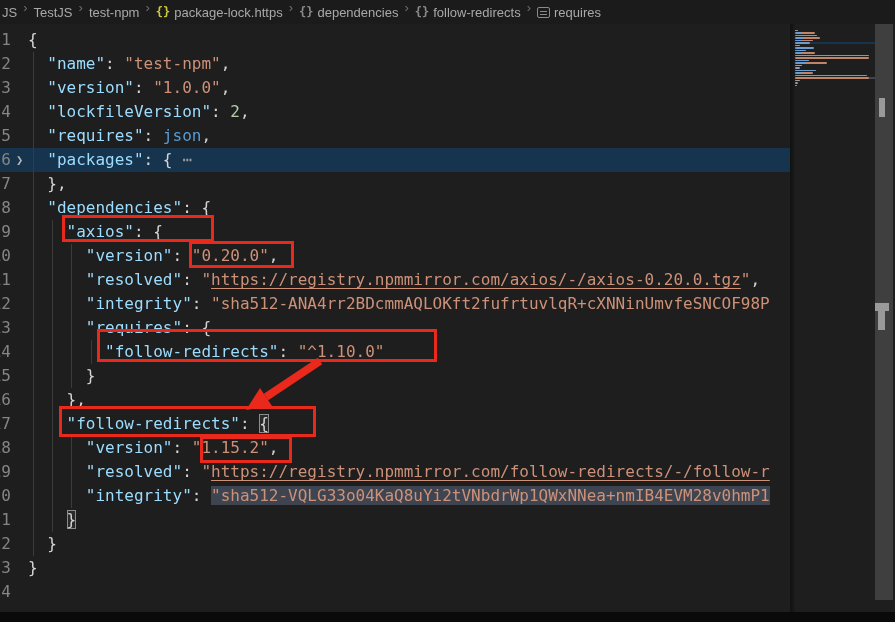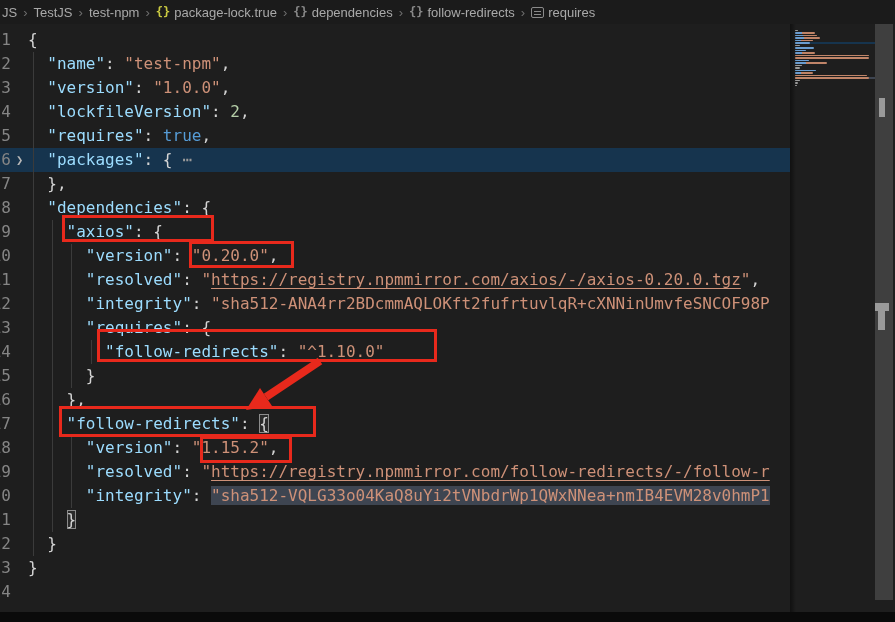--- a/index.html
+++ b/index.html
@@ -1,21 +1,21 @@
 <!DOCTYPE html>
 <html><head>
 <meta charset="utf-8">
 <style>
   * { margin:0; padding:0; box-sizing:border-box; }
   html,body { width:895px; height:622px; overflow:hidden; }
   body { background:#1e1e1e; font-family:"Liberation Sans", sans-serif; position:relative; }
 
   
   .breadcrumbs { position:absolute; top:0; left:0; width:895px; height:24px;
-    background:#1b1b1b; display:flex; align-items:center; padding-left:2px;
+    background:#1b1b1b; display:flex; padding-left:2px;
     font-size:13px; color:#a9a9a9; white-space:nowrap; }
   .bc-item { display:flex; align-items:center; gap:4px; cursor:pointer; }
   .bc-sep { color:#6e6e6e; margin:0 6px; font-size:13px; }
   .ic-json { color:#cbcb41; font-family:"DejaVu Sans Mono",monospace; font-size:12px; font-weight:bold; }
   .ic-braces { color:#8a8a8a; font-family:"DejaVu Sans Mono",monospace; font-size:12px; font-weight:bold; }
   .ic-field { display:inline-block; width:13px; height:11px; border:1px solid #8a8a8a; border-radius:2px; position:relative; }
   .ic-field::before, .ic-field::after { content:""; position:absolute; left:2px; right:2px; height:1px; background:#8a8a8a; }
   .ic-field::before { top:3px; } .ic-field::after { top:6px; }
 
   
@@ -74,21 +74,21 @@
     <span class="bc-item">
       <span>TestJS</span>
     </span>
     <span class="bc-sep">›</span>
     <span class="bc-item">
       <span>test-npm</span>
     </span>
     <span class="bc-sep">›</span>
     <span class="bc-item">
       <span class="ic-json">{}</span>
-      <span>package-lock.true</span>
+      <span>package-lock.https</span>
     </span>
     <span class="bc-sep">›</span>
     <span class="bc-item">
       <span class="ic-braces">{}</span>
       <span>dependencies</span>
     </span>
     <span class="bc-sep">›</span>
     <span class="bc-item">
       <span class="ic-braces">{}</span>
       <span>follow-redirects</span>
@@ -98,21 +98,21 @@
       <span class="ic-field"></span>
       <span>requires</span>
     </span>
   </div>
 
 <div class="code-area">
     <div class="line"><span class="gutter">1</span><span class="foldcol"></span><span class="content"><span class="sg-p">{</span></span></div>
     <div class="line"><span class="gutter">2</span><span class="foldcol"></span><i class="guide" style="left: 32.8px;"></i><span class="content"><span class="sg-p">  </span><span class="sg-k">"name"</span><span class="sg-p">: </span><span class="sg-s">"test-npm"</span><span class="sg-p">,</span></span></div>
     <div class="line"><span class="gutter">3</span><span class="foldcol"></span><i class="guide" style="left: 32.8px;"></i><span class="content"><span class="sg-p">  </span><span class="sg-k">"version"</span><span class="sg-p">: </span><span class="sg-s">"1.0.0"</span><span class="sg-p">,</span></span></div>
     <div class="line"><span class="gutter">4</span><span class="foldcol"></span><i class="guide" style="left: 32.8px;"></i><span class="content"><span class="sg-p">  </span><span class="sg-k">"lockfileVersion"</span><span class="sg-p">: </span><span class="sg-n">2</span><span class="sg-p">,</span></span></div>
-    <div class="line"><span class="gutter">5</span><span class="foldcol"></span><i class="guide" style="left: 32.8px;"></i><span class="content"><span class="sg-p">  </span><span class="sg-k">"requires"</span><span class="sg-p">: </span><span class="sg-t">true</span><span class="sg-p">,</span></span></div>
+    <div class="line"><span class="gutter">5</span><span class="foldcol"></span><i class="guide" style="left: 32.8px;"></i><span class="content"><span class="sg-p">  </span><span class="sg-k">"requires"</span><span class="sg-p">: </span><span class="sg-t">json</span><span class="sg-p">,</span></span></div>
     <div class="line hl"><span class="gutter">6</span><span class="foldcol">❯</span><i class="guide" style="left: 32.8px;"></i><span class="content"><span class="sg-p">  </span><span class="sg-k">"packages"</span><span class="sg-p">: {</span><span class="sg-f"> ⋯</span></span></div>
     <div class="line"><span class="gutter">7</span><span class="foldcol"></span><i class="guide" style="left: 32.8px;"></i><span class="content"><span class="sg-p">  },</span></span></div>
     <div class="line"><span class="gutter">8</span><span class="foldcol"></span><i class="guide" style="left: 32.8px;"></i><span class="content"><span class="sg-p">  </span><span class="sg-k">"dependencies"</span><span class="sg-p">: {</span></span></div>
     <div class="line"><span class="gutter">9</span><span class="foldcol"></span><i class="guide" style="left: 32.8px;"></i><i class="guide" style="left: 52.066px;"></i><span class="content"><span class="sg-p">    </span><span class="sg-k">"axios"</span><span class="sg-p">: {</span></span></div>
     <div class="line"><span class="gutter">10</span><span class="foldcol"></span><i class="guide" style="left: 32.8px;"></i><i class="guide" style="left: 52.066px;"></i><i class="guide" style="left: 71.332px;"></i><span class="content"><span class="sg-p">      </span><span class="sg-k">"version"</span><span class="sg-p">: </span><span class="sg-s">"0.20.0"</span><span class="sg-p">,</span></span></div>
     <div class="line"><span class="gutter">11</span><span class="foldcol"></span><i class="guide" style="left: 32.8px;"></i><i class="guide" style="left: 52.066px;"></i><i class="guide" style="left: 71.332px;"></i><span class="content"><span class="sg-p">      </span><span class="sg-k">"resolved"</span><span class="sg-p">: </span><span class="sg-s">"</span><span class="sg-u">https://registry.npmmirror.com/axios/-/axios-0.20.0.tgz</span><span class="sg-s">"</span><span class="sg-p">,</span></span></div>
     <div class="line"><span class="gutter">12</span><span class="foldcol"></span><i class="guide" style="left: 32.8px;"></i><i class="guide" style="left: 52.066px;"></i><i class="guide" style="left: 71.332px;"></i><span class="content"><span class="sg-p">      </span><span class="sg-k">"integrity"</span><span class="sg-p">: </span><span class="sg-s">"sha512-ANA4rr2BDcmmAQLOKft2fufrtuvlqR+cXNNinUmvfeSNCOF98P</span></span></div>
     <div class="line"><span class="gutter">13</span><span class="foldcol"></span><i class="guide" style="left: 32.8px;"></i><i class="guide" style="left: 52.066px;"></i><i class="guide" style="left: 71.332px;"></i><span class="content"><span class="sg-p">      </span><span class="sg-k">"requires"</span><span class="sg-p">: {</span></span></div>
     <div class="line"><span class="gutter">14</span><span class="foldcol"></span><i class="guide" style="left: 32.8px;"></i><i class="guide" style="left: 52.066px;"></i><i class="guide" style="left: 71.332px;"></i><i class="guide" style="left: 90.598px;"></i><span class="content"><span class="sg-p">        </span><span class="sg-k">"follow-redirects"</span><span class="sg-p">: </span><span class="sg-s">"^1.10.0"</span></span></div>
     <div class="line"><span class="gutter">15</span><span class="foldcol"></span><i class="guide" style="left: 32.8px;"></i><i class="guide" style="left: 52.066px;"></i><i class="guide" style="left: 71.332px;"></i><span class="content"><span class="sg-p">      }</span></span></div>

